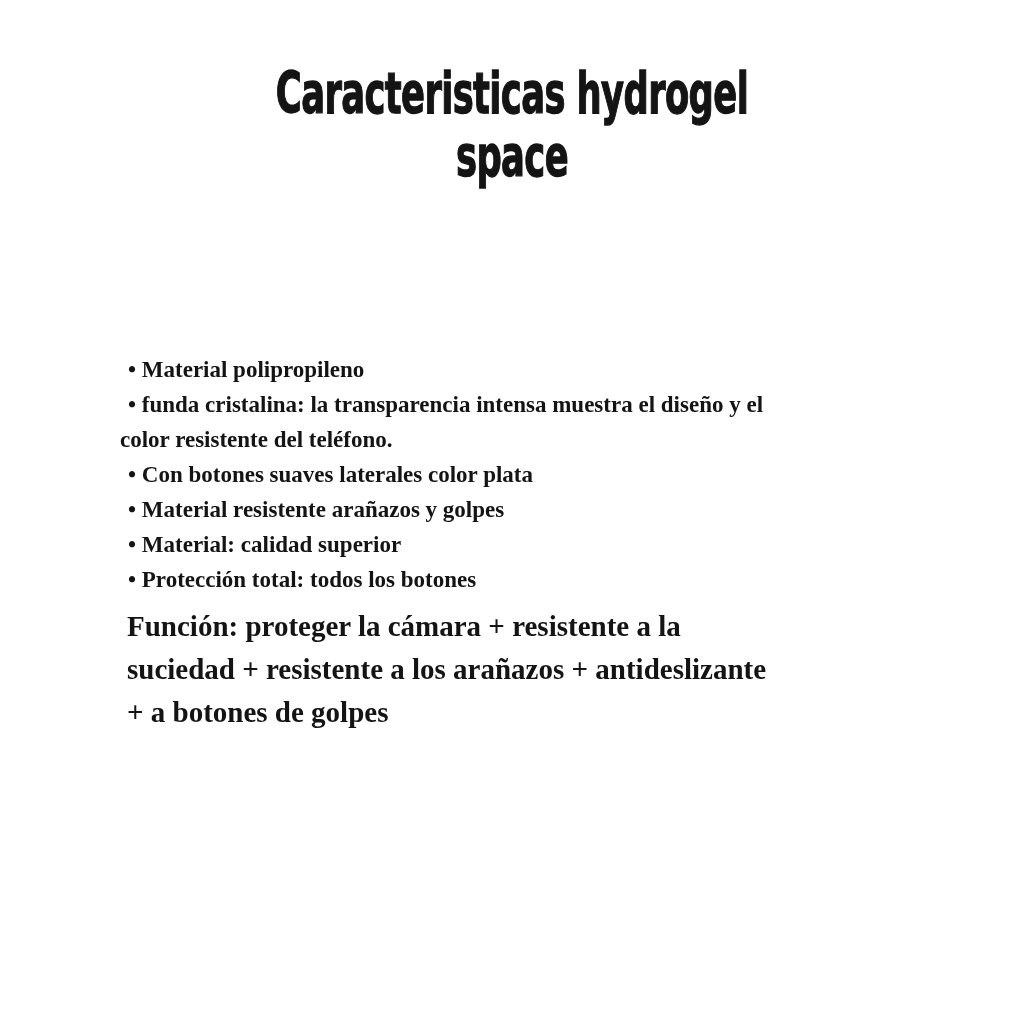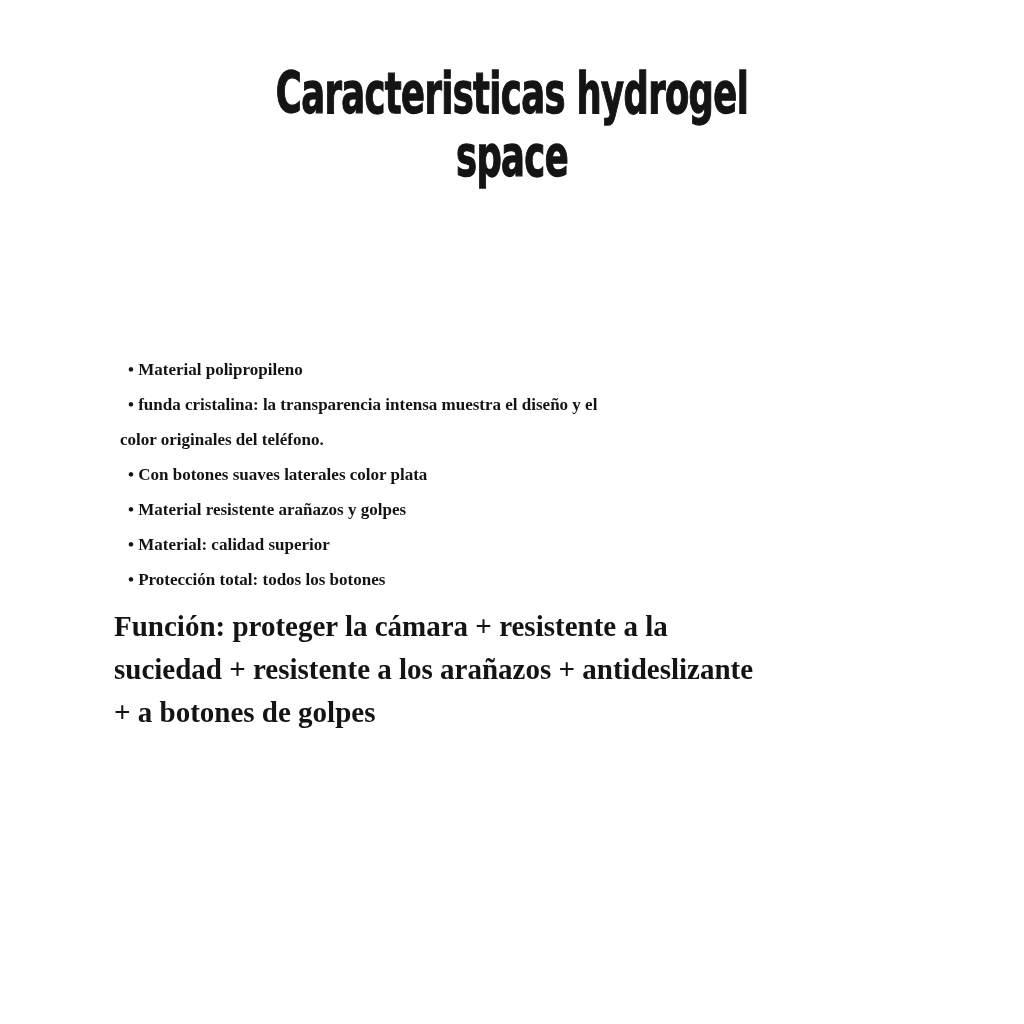--- a/index.html
+++ b/index.html
@@ -46,30 +46,30 @@
   }
   .title .title-line { display: block; }
   
   .features {
     position: absolute;
     left: 120px;
     top: 336px;
     width: 800px;
     font-family: "Liberation Serif", serif;
     font-weight: bold;
-    font-size: 17px;
+    font-size: 23px;
     line-height: 35px;
     color: var(--text);
   }
   .features .feature-line { white-space: nowrap; }
   .features .feature-line.bulleted { padding-left: 8px; }
   
   .funcion {
     position: absolute;
-    left: 114px;
+    left: 127px;
     top: 589px;
     width: 820px;
     font-family: "Liberation Serif", serif;
     font-weight: bold;
     font-size: 29px;
     line-height: 43px;
     color: var(--text);
   }
   .funcion .function-line { white-space: nowrap; }
 </style>
@@ -79,21 +79,21 @@
 <div class="page">
 
   <h1 class="title">
       <div class="title-line">Caracteristicas hydrogel</div>
       <div class="title-line">space</div>
     </h1>
 
   <div class="features">
       <div class="feature-line bulleted">• Material polipropileno</div>
       <div class="feature-line bulleted">• funda cristalina: la transparencia intensa muestra el diseño y el</div>
-      <div class="feature-line">color originales del teléfono.</div>
+      <div class="feature-line">color resistente del teléfono.</div>
       <div class="feature-line bulleted">• Con botones suaves laterales color plata</div>
       <div class="feature-line bulleted">• Material resistente arañazos y golpes</div>
       <div class="feature-line bulleted">• Material: calidad superior</div>
       <div class="feature-line bulleted">• Protección total: todos los botones</div>
     </div>
 
   <div class="funcion">
       <div class="function-line">Función: proteger la cámara + resistente a la</div>
       <div class="function-line">suciedad + resistente a los arañazos + antideslizante</div>
       <div class="function-line">+ a botones de golpes</div>

